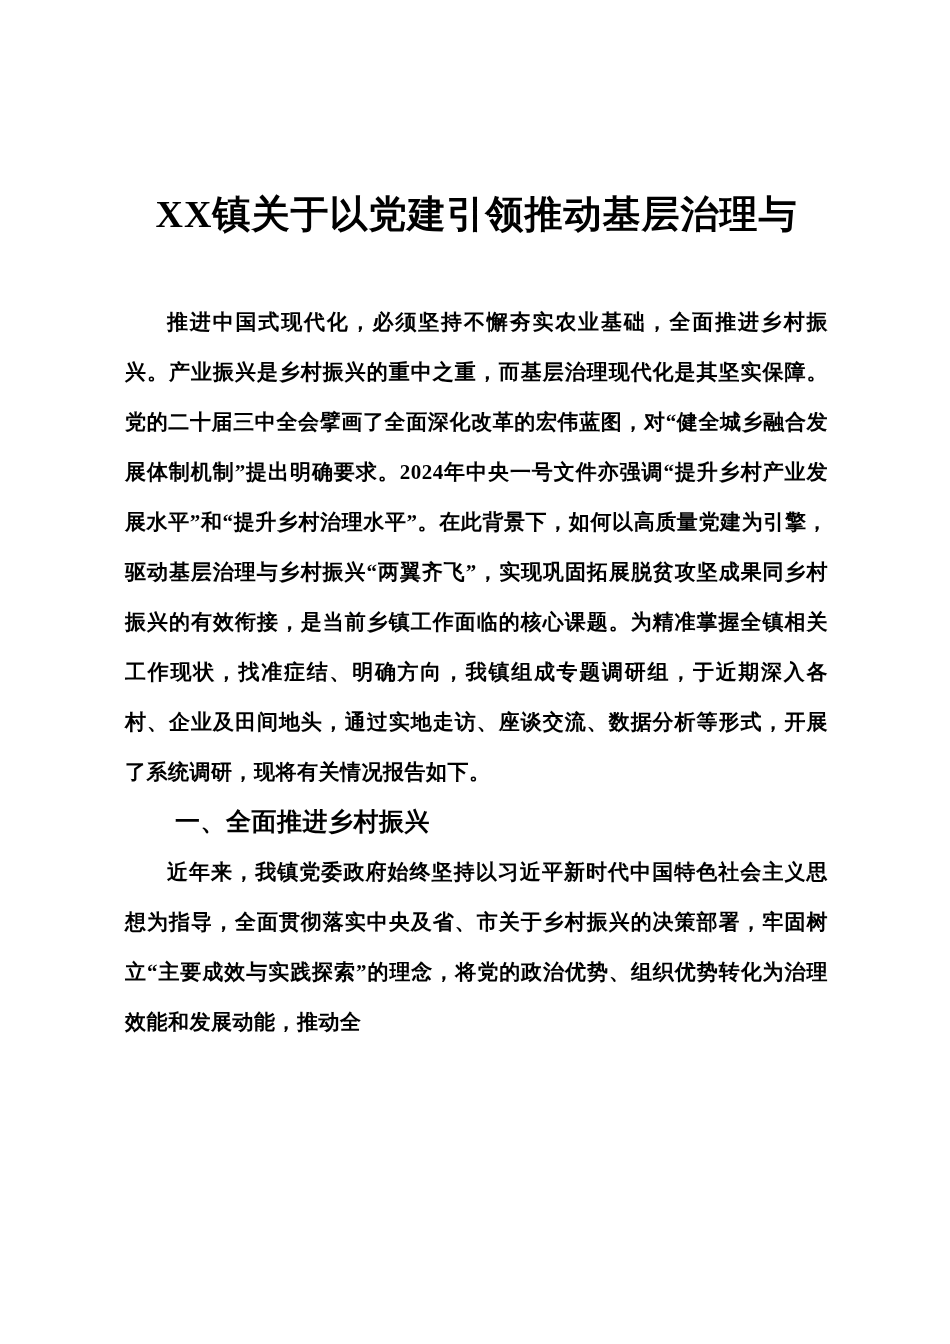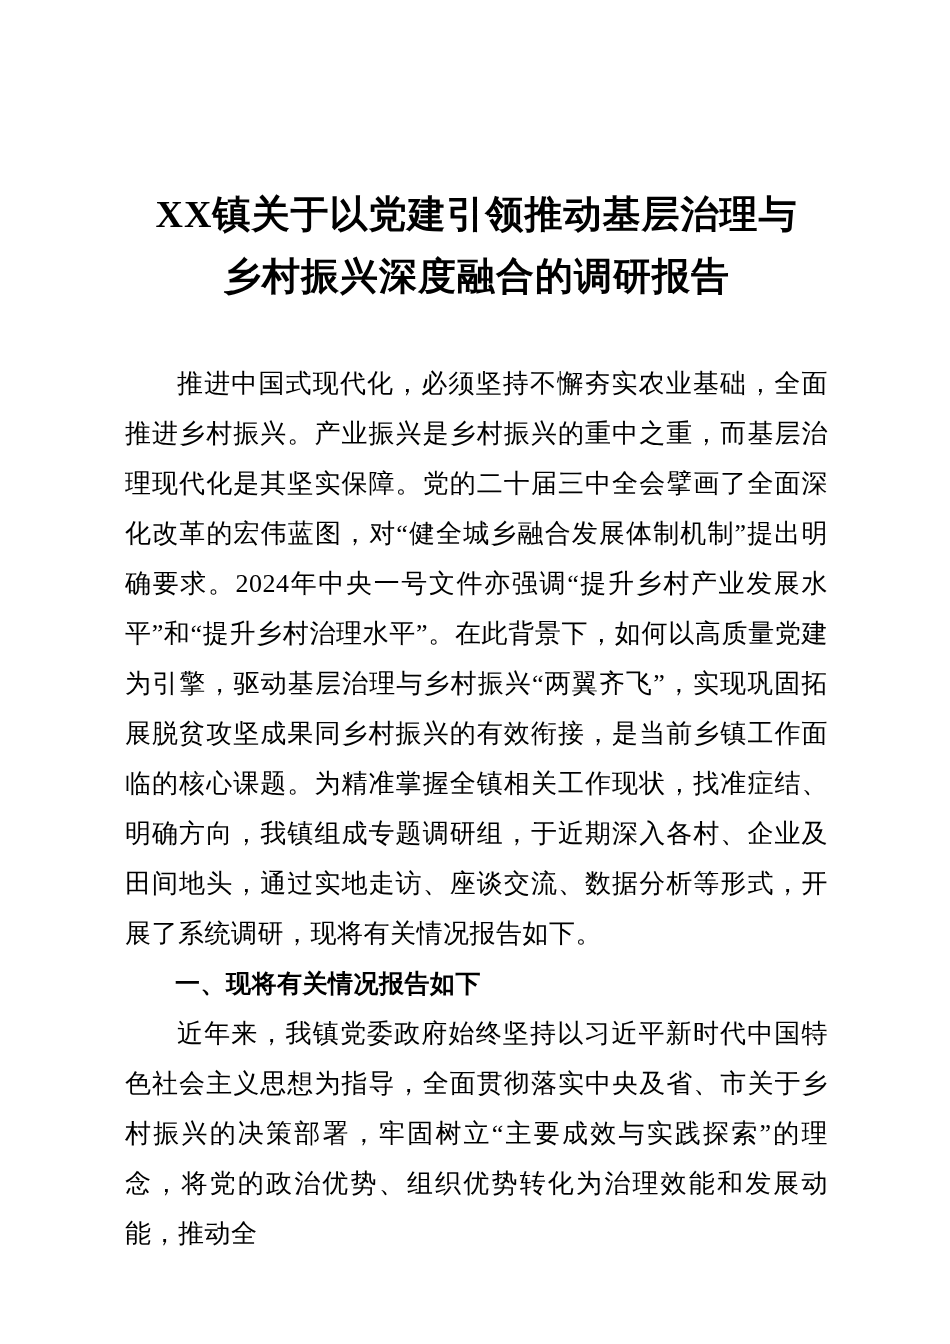--- a/index.html
+++ b/index.html
@@ -29,42 +29,42 @@
     line-height: 62px;
     text-align: center;
     letter-spacing: 1px;
   }
   .doc-title .title-line {
     display: block;
     white-space: nowrap;
   }
   .body-para {
     margin: 0;
-    font-size: 26px;
+    font-size: 21px;
     line-height: 50px;
     text-align: justify;
     text-indent: 2em;
     letter-spacing: 0.5px;
+    font-weight: bold;
   }
   .section-heading {
     margin: 0;
     font-size: 25px;
     line-height: 50px;
     font-weight: 700;
     text-indent: 2em;
     letter-spacing: 0.5px;
   }
 </style>
 </head>
 <body>
 
 <div class="page">
   <h1 class="doc-title">
     <span class="title-line">XX镇关于以党建引领推动基层治理与</span>
-    <span class="title-line">乡村振兴深度融合的调研报告</span>
   </h1>
 
   <p class="body-para">推进中国式现代化，必须坚持不懈夯实农业基础，全面推进乡村振兴。产业振兴是乡村振兴的重中之重，而基层治理现代化是其坚实保障。党的二十届三中全会擘画了全面深化改革的宏伟蓝图，对“健全城乡融合发展体制机制”提出明确要求。2024年中央一号文件亦强调“提升乡村产业发展水平”和“提升乡村治理水平”。在此背景下，如何以高质量党建为引擎，驱动基层治理与乡村振兴“两翼齐飞”，实现巩固拓展脱贫攻坚成果同乡村振兴的有效衔接，是当前乡镇工作面临的核心课题。为精准掌握全镇相关工作现状，找准症结、明确方向，我镇组成专题调研组，于近期深入各村、企业及田间地头，通过实地走访、座谈交流、数据分析等形式，开展了系统调研，现将有关情况报告如下。</p>
 
-  <h2 class="section-heading">一、现将有关情况报告如下</h2>
+  <h2 class="section-heading">一、全面推进乡村振兴</h2>
 
   <p class="body-para">近年来，我镇党委政府始终坚持以习近平新时代中国特色社会主义思想为指导，全面贯彻落实中央及省、市关于乡村振兴的决策部署，牢固树立“主要成效与实践探索”的理念，将党的政治优势、组织优势转化为治理效能和发展动能，推动全</p>
 </div>
 
 </body></html>

